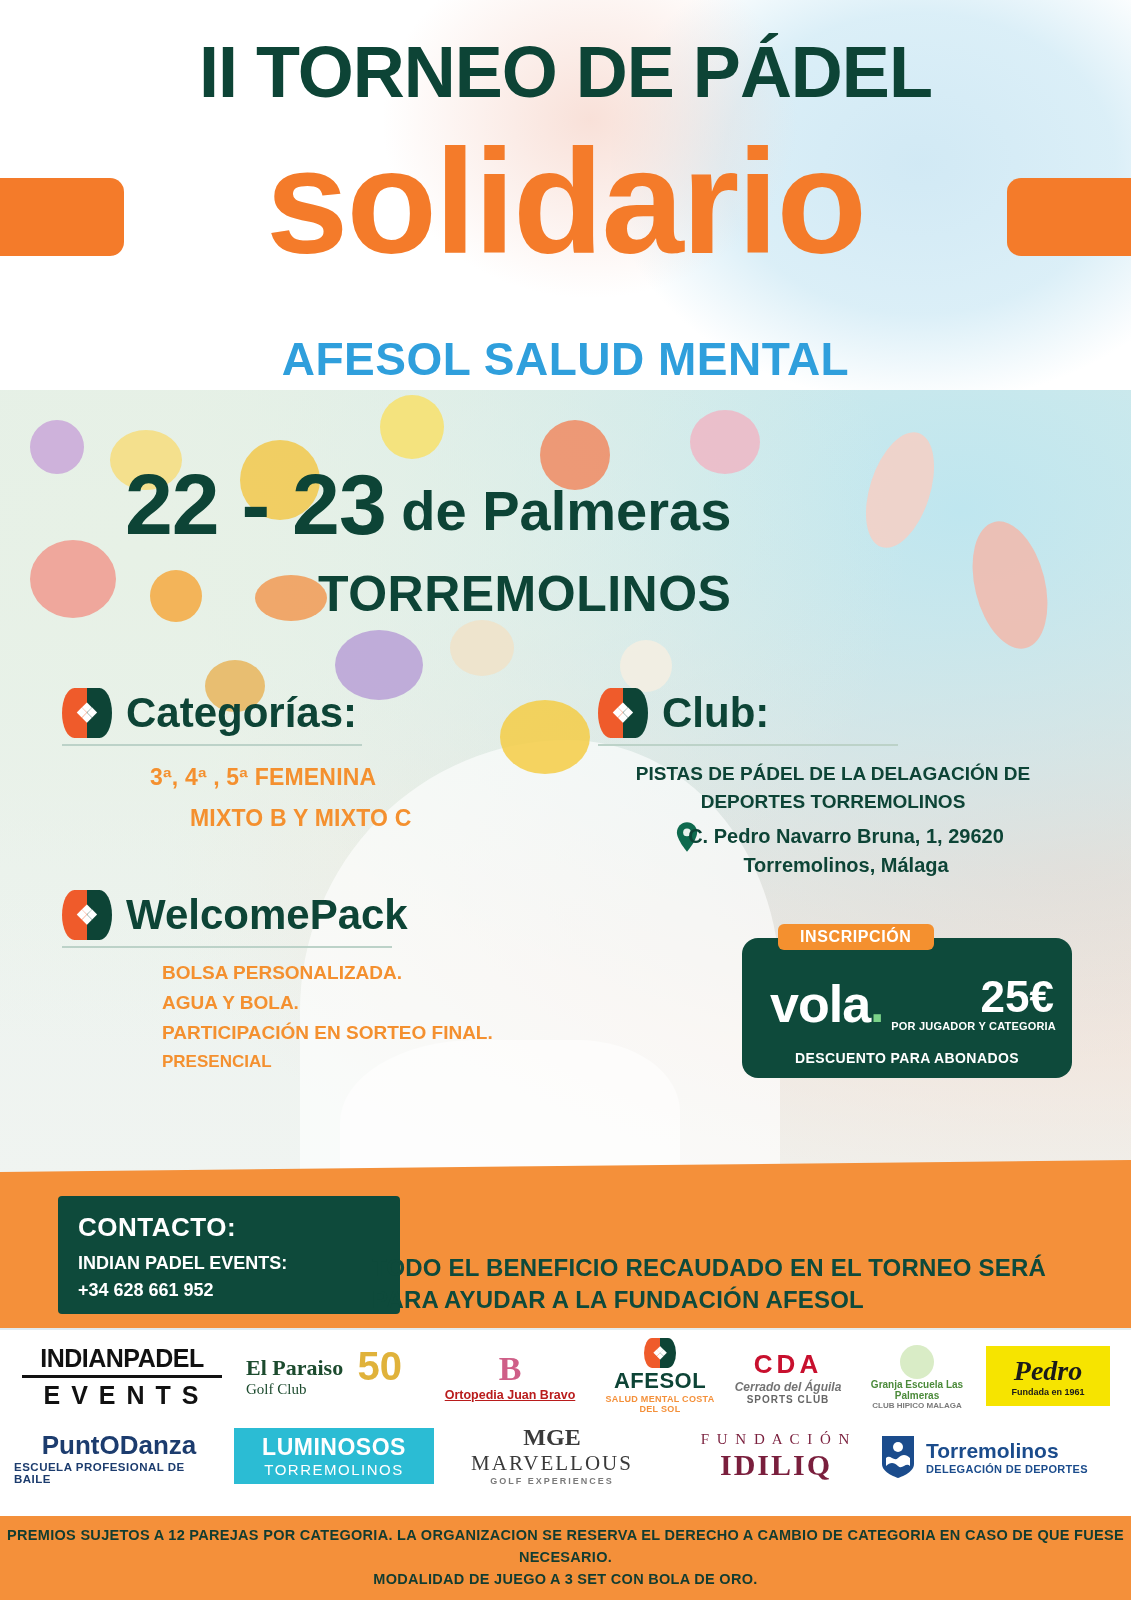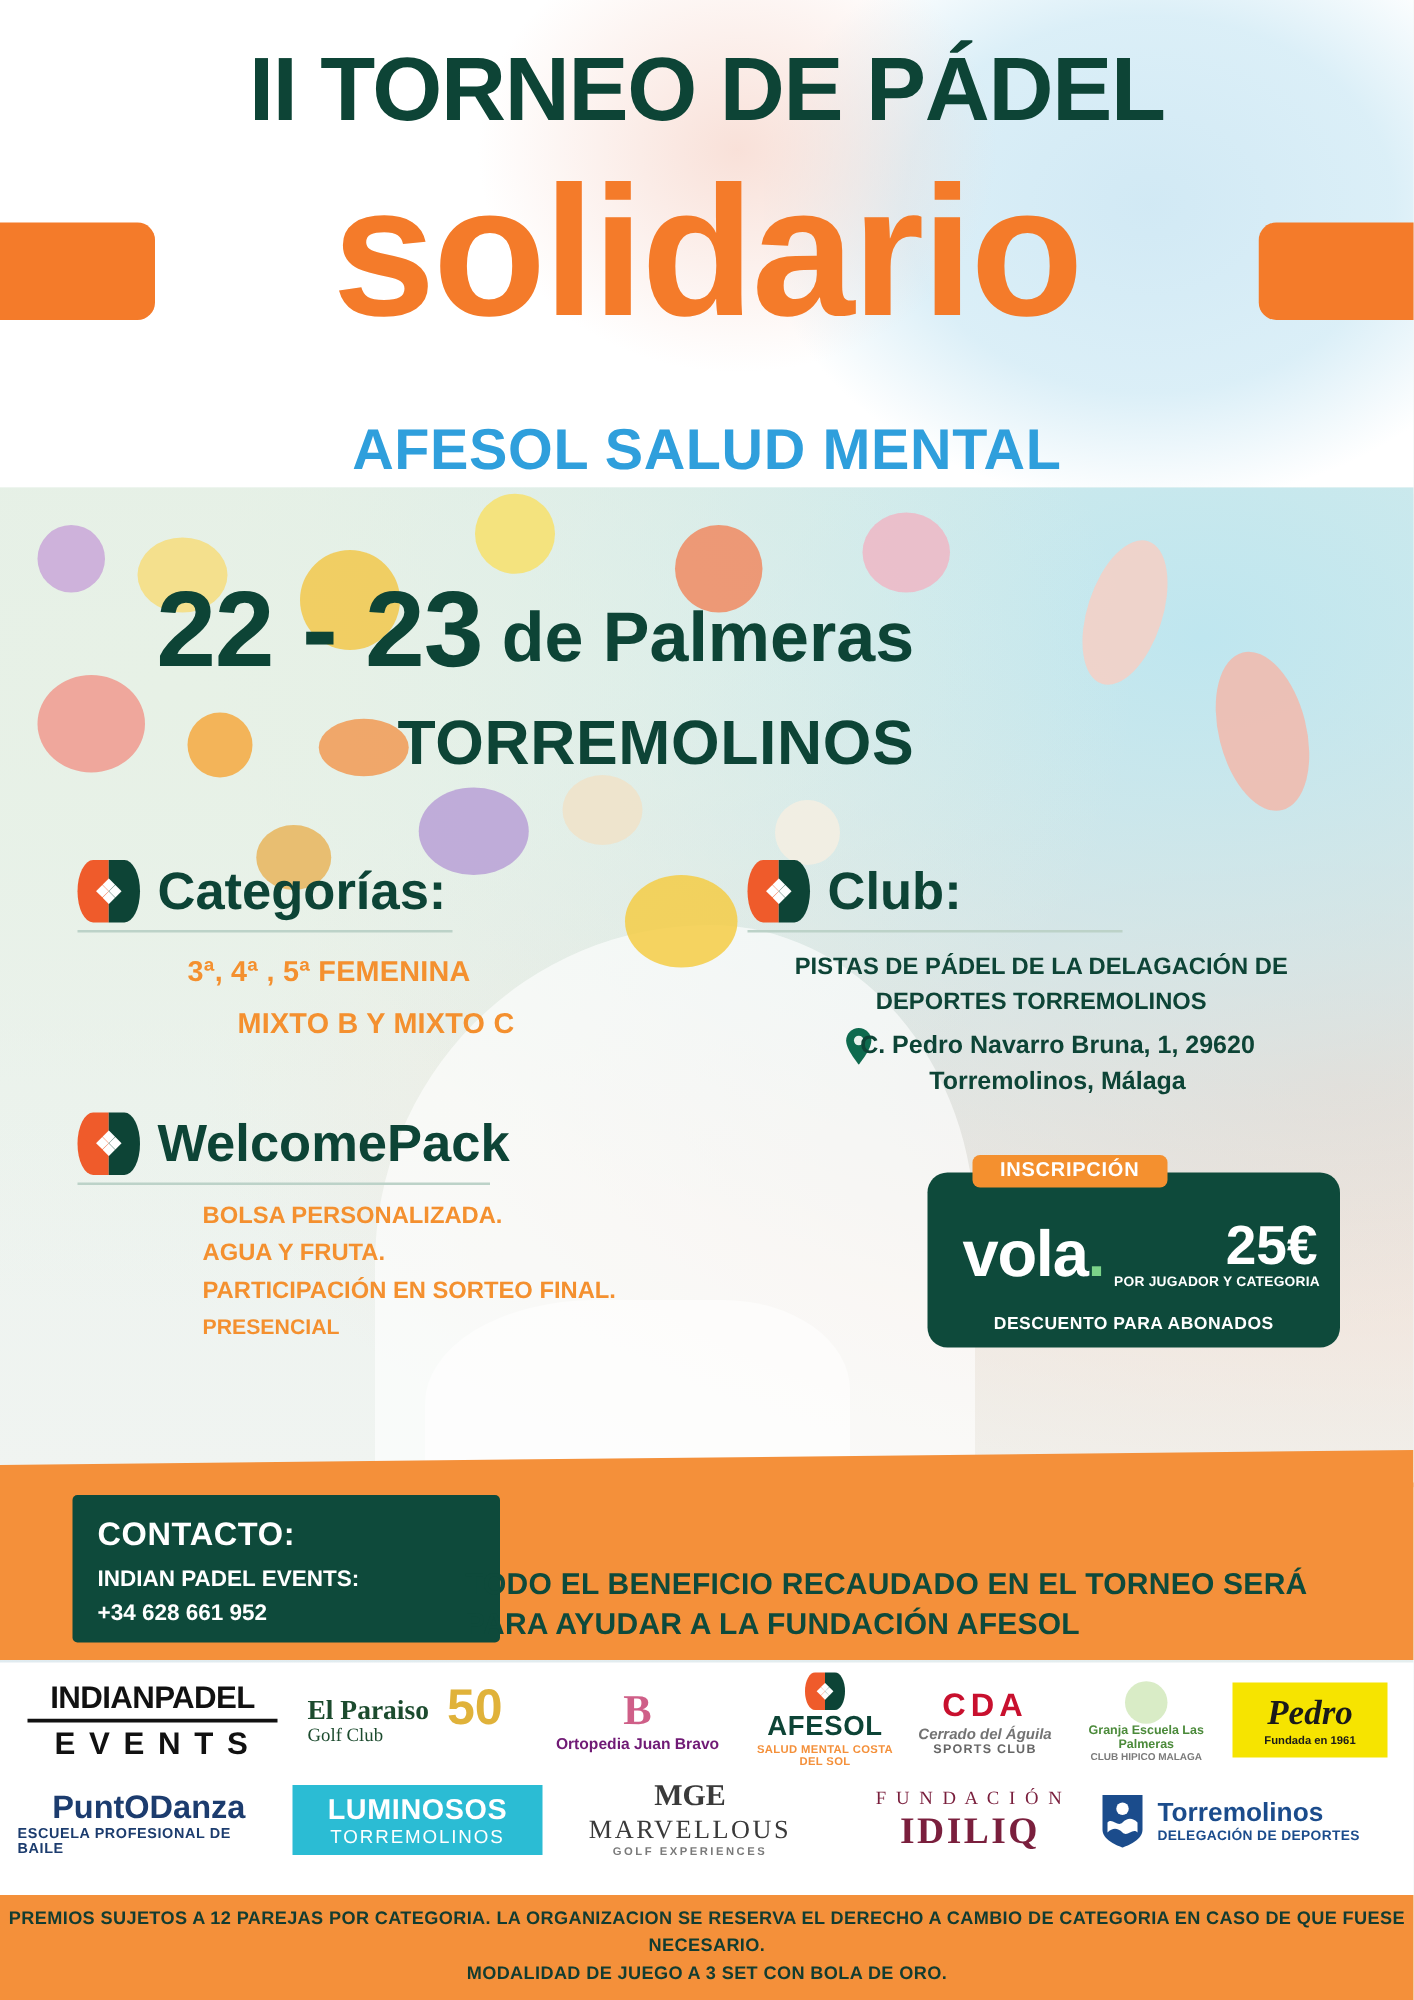--- a/index.html
+++ b/index.html
@@ -253,21 +253,21 @@
       <span class="mark">
         <span class="cut2"></span>
           <span class="cut"></span>
         <span class="glyph">❖</span>
       </span>
       <span class="txt">WelcomePack</span>
     </div>
     <div class="sec-rule" style="width:330px;"></div>
     <ul class="wp-list">
       <li style="margin-left:100px;">BOLSA PERSONALIZADA.</li>
-      <li style="margin-left:100px;">AGUA Y FRUTA.</li>
+      <li style="margin-left:100px;">AGUA Y BOLA.</li>
       <li style="margin-left:100px;">PARTICIPACIÓN EN SORTEO FINAL.</li>
       <li class="small" style="margin-left:100px;">PRESENCIAL</li>
     </ul>
   </div>
 
   <div class="sec" style="left:598px;top:688px;width:470px;">
     <div class="sec-head">
       <span class="mark">
         <span class="cut2"></span>
           <span class="cut"></span>
@@ -312,21 +312,21 @@
     </div>
 
     <div class="sp" style="position:absolute;left:246px;top:10px;width:150px;height:72px;flex-direction:column;align-items:flex-start;">
       <div style="font-size:22px;font-weight:700;color:#1c4b2e;font-family:'Liberation Serif',serif;">El Paraiso</div>
       <div style="font-size:15px;color:#1c4b2e;font-family:'Liberation Serif',serif;">Golf Club</div>
       <div style="position:absolute;right:-6px;top:4px;font-size:40px;font-weight:800;color:#e0b23a;">50</div>
     </div>
 
     <div class="sp" style="position:absolute;left:430px;top:10px;width:160px;height:72px;flex-direction:column;">
       <div style="font-size:34px;font-weight:700;color:#cf5f88;font-family:'Liberation Serif',serif;">B</div>
-      <div style="font-size:12.5px;font-weight:700;color:#701a75;">Ortopedia Juan Bravo</div>
+      <div style="font-size:12.5px;font-weight:700;color:#b91c1c;text-decoration:underline;">Ortopedia Juan Bravo</div>
     </div>
 
     <div class="sp" style="position:absolute;left:600px;top:8px;width:120px;height:76px;flex-direction:column;">
       <span class="mark" style="width:32px;height:32px;">
           <span class="cut2"></span>
           <span class="cut"></span>
           <span class="glyph" style="font-size:17px;">❖</span>
         </span>
       <div style="font-size:22px;font-weight:800;color:#0d4436;letter-spacing:.5px;">AFESOL</div>
       <div style="font-size:9px;font-weight:700;color:#f4903a;letter-spacing:.3px;text-align:center;">SALUD MENTAL COSTA DEL SOL</div>

